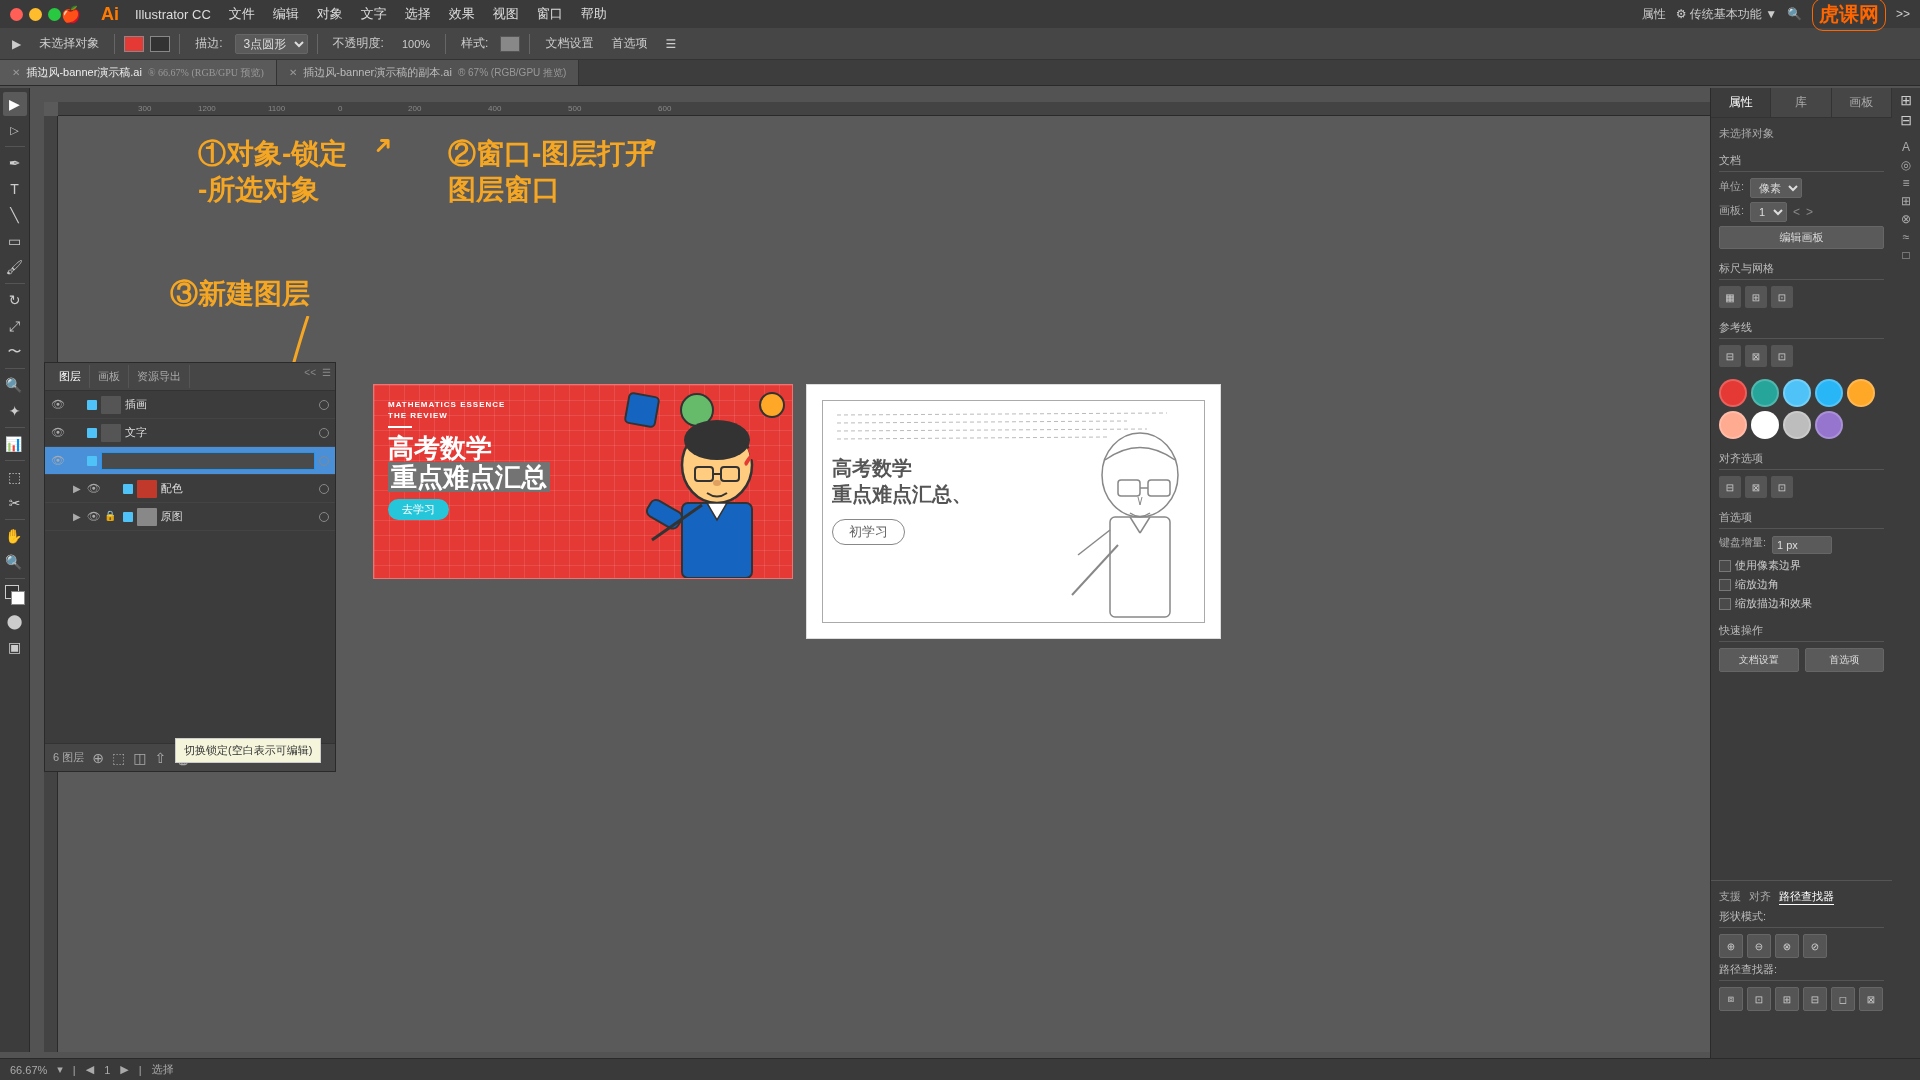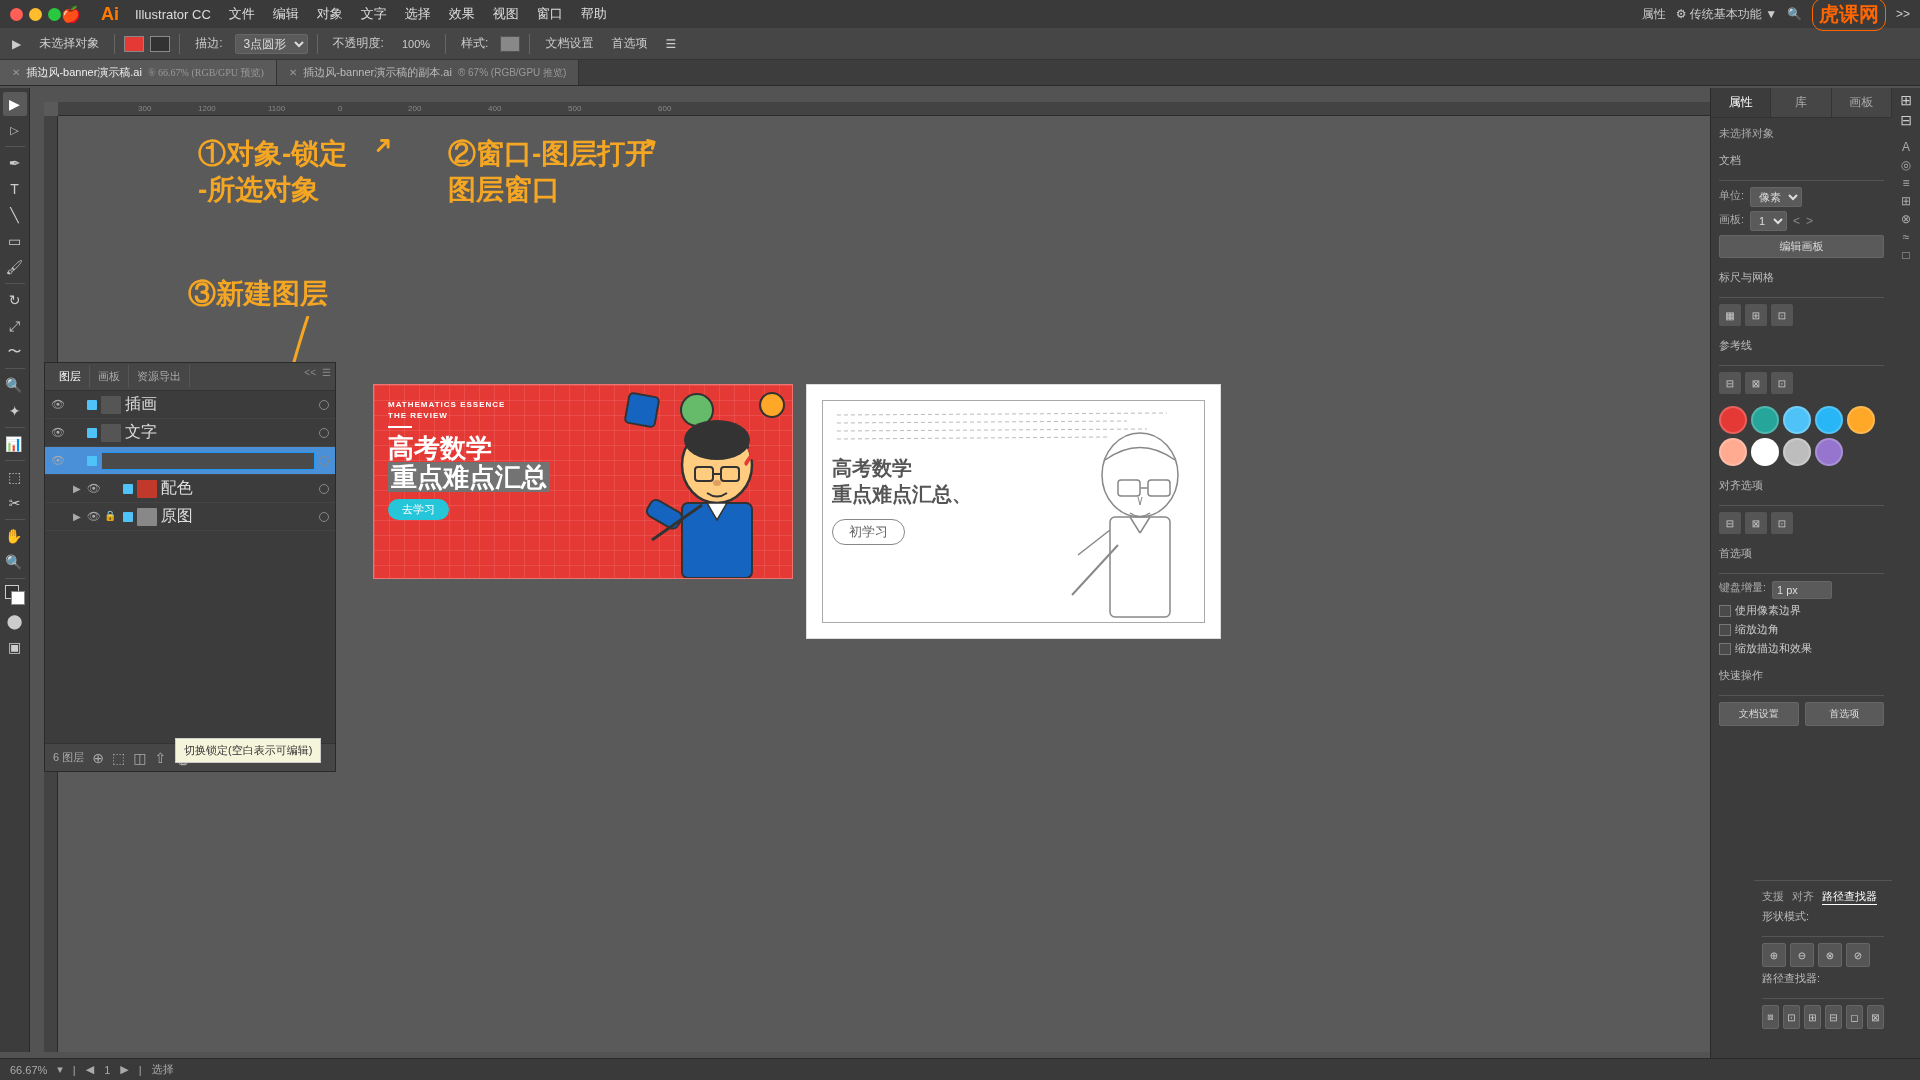--- a/index.html
+++ b/index.html
@@ -125,21 +125,21 @@
     .panel-btn {
       background: #5a5a5a; border: 1px solid #666; color: #ddd;
       font-size: 11px; padding: 3px 8px; border-radius: 2px; cursor: pointer;
       text-align: center;
     }
     .color-swatches { display: flex; flex-wrap: wrap; gap: 4px; }
     .color-swatch { width: 28px; height: 28px; border-radius: 50%; cursor: pointer; border: 2px solid rgba(255,255,255,0.2); }
 
     
     .section-header {
-      color: #bbb; font-size: 11px; margin-bottom: 6px; padding-bottom: 12px;
+      color: #bbb; font-size: 11px; margin-bottom: 6px; padding-bottom: 3px;
       border-bottom: 1px solid #555;
     }
     .align-icons { display: flex; gap: 4px; flex-wrap: wrap; }
     .align-icon { width: 22px; height: 22px; background: #555; border-radius: 2px; display: flex; align-items: center; justify-content: center; color: #ccc; font-size: 10px; cursor: pointer; }
 
     
     #layers-panel {
       position: absolute; left: 44px; top: 362px; width: 292px; height: 410px;
       background: #3c3c3c; border: 1px solid #2a2a2a; z-index: 100;
     }
@@ -156,21 +156,21 @@
 
     .layer-item {
       display: flex; align-items: center; height: 28px; padding: 0 6px;
       border-bottom: 1px solid #444; cursor: pointer; gap: 4px; position: relative;
     }
     .layer-item.selected { background: #4a90d9; }
     .layer-eye { width: 14px; height: 14px; font-size: 11px; color: #aaa; display: flex; align-items: center; justify-content: center; }
     .layer-lock { width: 14px; height: 14px; font-size: 10px; color: #aaa; }
     .layer-color { width: 10px; height: 10px; border-radius: 1px; }
     .layer-thumb { width: 20px; height: 18px; background: #666; border-radius: 1px; }
-    .layer-name { color: #ddd; font-size: 16px; flex: 1; }
+    .layer-name { color: #ddd; font-size: 11px; flex: 1; }
     .layer-target { width: 10px; height: 10px; border: 1px solid #888; border-radius: 50%; }
 
     
     .sub-layer { padding-left: 28px; }
 
     
     .tooltip {
       position: absolute; background: #f5f5dc; color: #333; font-size: 11px;
       padding: 4px 8px; border-radius: 0; border: 1px solid #ccc;
       white-space: nowrap; z-index: 200; left: 130px; top: 375px;
@@ -333,21 +333,21 @@
     </div>
 
     <div style="position:absolute;top:15px;left:315px;color:#f5a623;font-size:24px;transform:rotate(-45deg);">➜</div>
 
     <div class="annotation" style="top:20px;left:390px;">
       ②窗口-图层打开<br>图层窗口
     </div>
 
     <div style="position:absolute;top:15px;left:580px;color:#f5a623;font-size:24px;transform:rotate(-30deg);">➜</div>
 
-    <div class="annotation" style="top:160px;left:130px;">
+    <div class="annotation" style="top:160px;left:112px;">
       ③新建图层
     </div>
 
     <div style="position:absolute;top:200px;left:200px;color:#f5a623;font-size:22px;">
       <svg width="80" height="120" viewBox="0 0 80 120">
         <path d="M 50 0 C 50 0 30 60 20 110" stroke="#f5a623" stroke-width="3" fill="none" marker-end="url(#arrow)"></path>
         <defs>
           <marker id="arrow" markerWidth="8" markerHeight="8" refX="4" refY="4" orient="auto">
             <path d="M 0 0 L 8 4 L 0 8 Z" fill="#f5a623"></path>
           </marker>
@@ -627,21 +627,21 @@
       <div class="panel-section">
         <div class="section-header">快速操作</div>
         <div class="quick-actions">
           <div class="qa-btn">文档设置</div>
           <div class="qa-btn">首选项</div>
         </div>
       </div>
     </div>
   </div>
 
-  <div id="path-panel" style="position:absolute;bottom:0;left:0;right:28px;height:200px;border-top:1px solid #555;padding:8px;overflow:hidden;margin-left:43px;">
+  <div id="path-panel" style="position:absolute;bottom:0;left:0;right:28px;height:200px;border-top:1px solid #555;padding:8px;overflow:hidden;">
     <div style="display:flex;gap:8px;margin-bottom:4px;">
       <span style="color:#aaa;font-size:11px;">支援</span>
       <span style="color:#aaa;font-size:11px;">对齐</span>
       <span style="color:#fff;font-size:11px;border-bottom:1px solid #fff;">路径查找器</span>
     </div>
     <div class="section-header">形状模式:</div>
     <div class="path-row">
       <div class="path-btn">⊕</div>
       <div class="path-btn">⊖</div>
       <div class="path-btn">⊗</div>

